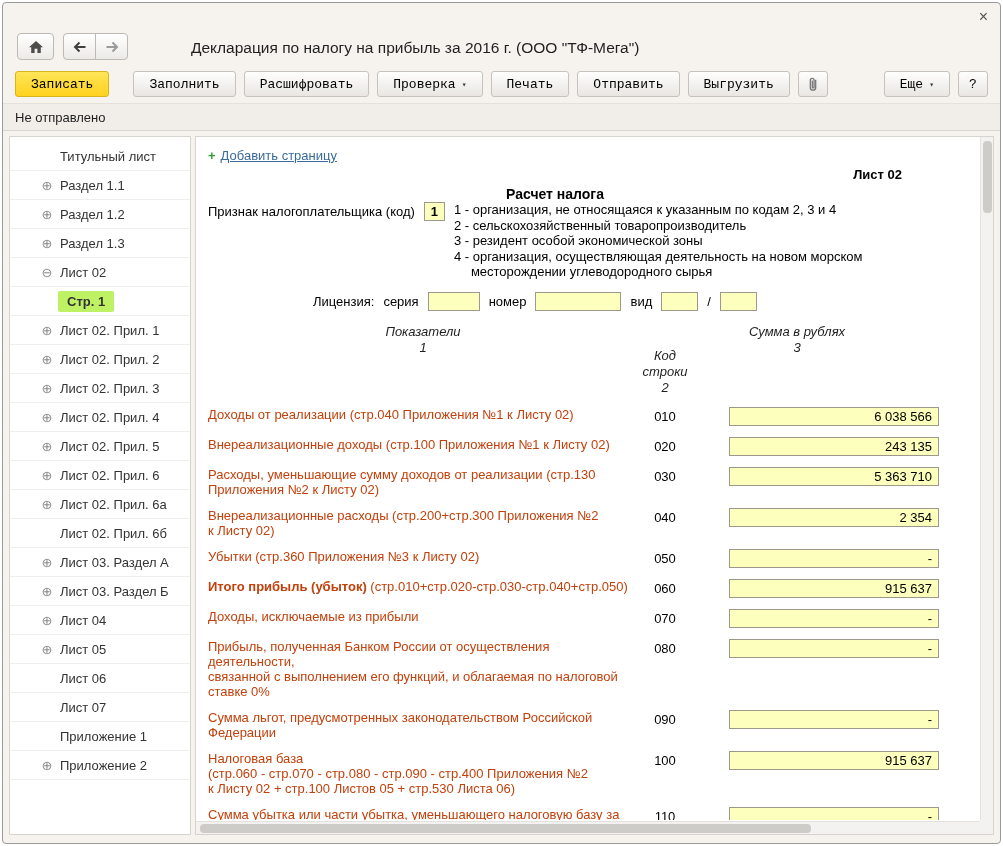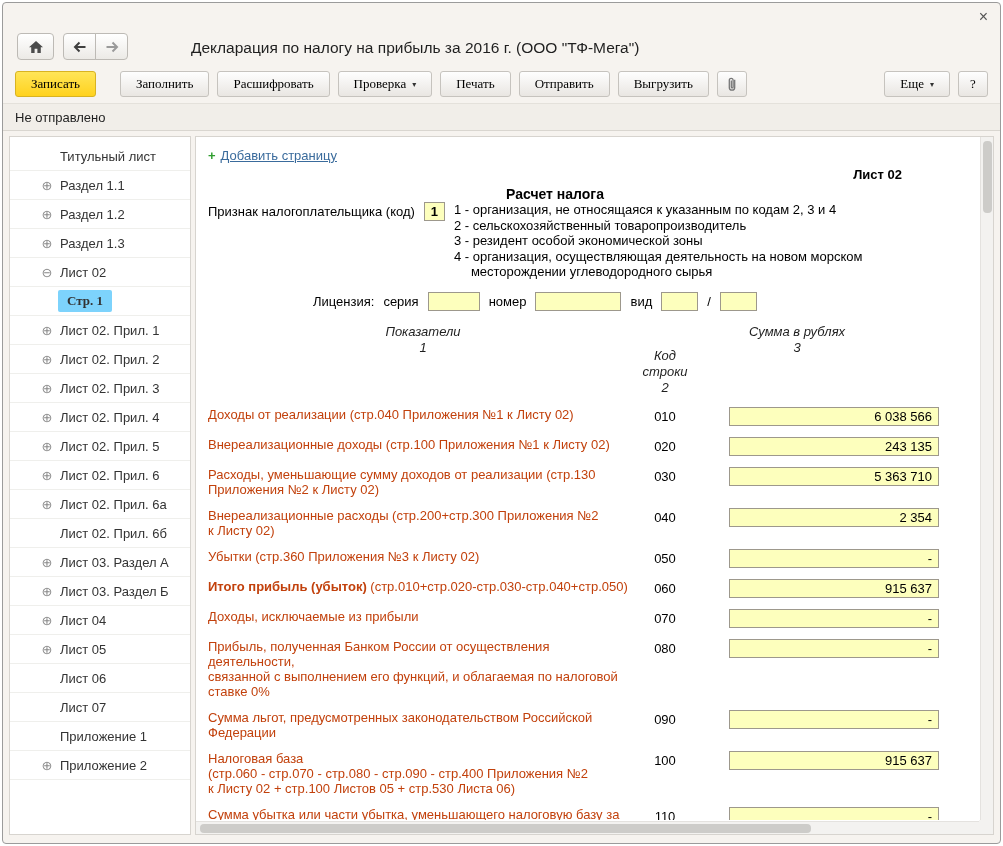--- a/index.html
+++ b/index.html
@@ -24,42 +24,42 @@
   .nav-group .nav-btn:first-child { border-radius:4px 0 0 4px; }
   .nav-group .nav-btn:last-child { border-radius:0 4px 4px 0; margin-left:-1px; }
   .title { position:absolute; left:188px; top:36px; font-size:15.5px; color:#1f1f1f; white-space:nowrap; }
   .close-x { position:absolute; right:12px; top:6px; font-size:16px; color:#555; cursor:pointer; line-height:16px; }
 
   
   .toolbar { height:38px; display:flex; align-items:center; padding:0 12px; gap:8px; flex:0 0 auto; }
   .btn {
     height:26px; padding:0 15px; font-size:13px; color:#000;
     border:1px solid #c6c3be; border-radius:3px; background:linear-gradient(#fefefe,#e9e6e2);
-    font-family:Liberation Serif, serif; cursor:pointer; display:flex; align-items:center; justify-content:center; white-space:nowrap;
+    font-family:Liberation Mono, monospace; cursor:pointer; display:flex; align-items:center; justify-content:center; white-space:nowrap;
   }
   .btn.primary { background:linear-gradient(#ffe558,#ffd21e); border-color:#d8b322; margin-right:16px; }
   .caret { font-size:8px; margin-left:6px; color:#333; }
   .icon-btn { width:30px; padding:0; }
   .tb-spacer { flex:1; }
 
   
   .statusbar {
     height:28px; background:#f1eee9; border-top:1px solid #e4e1db; border-bottom:1px solid #d9d6d0;
     display:flex; align-items:center; padding-left:12px; font-size:13px; color:#1f1f1f; flex:0 0 auto;
   }
 
   
   .bodyarea { flex:1; display:flex; min-height:0; padding:5px 6px 8px 6px; gap:4px; }
 
   .sidebar { width:182px; background:#ffffff; border:1px solid #d7d4cf; overflow:hidden; padding-top:5px; }
   .sb-item { display:flex; align-items:center; height:29px; border-bottom:1px solid #efefec; font-size:13px; color:#333; padding-left:24px; cursor:pointer; }
   .sb-item.child { padding-left:48px; }
   .expander { width:26px; text-align:center; color:#8a8a8a; font-size:13px; flex:0 0 auto; }
   .sb-label { white-space:nowrap; }
-  .sb-label.selected { background:#7dd3fc; font-weight:bold; padding:3px 9px; border-radius:2px;font-family:Liberation Serif, serif; }
+  .sb-label.selected { background:#bef264; font-weight:bold; padding:3px 9px; border-radius:2px; }
 
   .main { flex:1; background:#ffffff; border:1px solid #d7d4cf; position:relative; overflow:hidden; }
   .content { position:absolute; left:0; top:0; right:14px; bottom:14px; padding:10px 0 0 12px; overflow:hidden; }
 
   
   .vscroll { position:absolute; top:0; right:0; bottom:14px; width:13px; background:#f3f2f0; border-left:1px solid #e4e2df; }
   .vthumb { position:absolute; top:4px; left:2px; width:9px; height:72px; background:#cdccc9; border-radius:4px; }
   .hscroll { position:absolute; left:0; right:14px; bottom:0; height:13px; background:#f3f2f0; border-top:1px solid #e4e2df; }
   .hthumb { position:absolute; left:4px; top:2px; height:9px; width:78%; background:#cdccc9; border-radius:4px; }
   .scroll-corner { position:absolute; right:0; bottom:0; width:14px; height:14px; background:#f3f2f0; }

